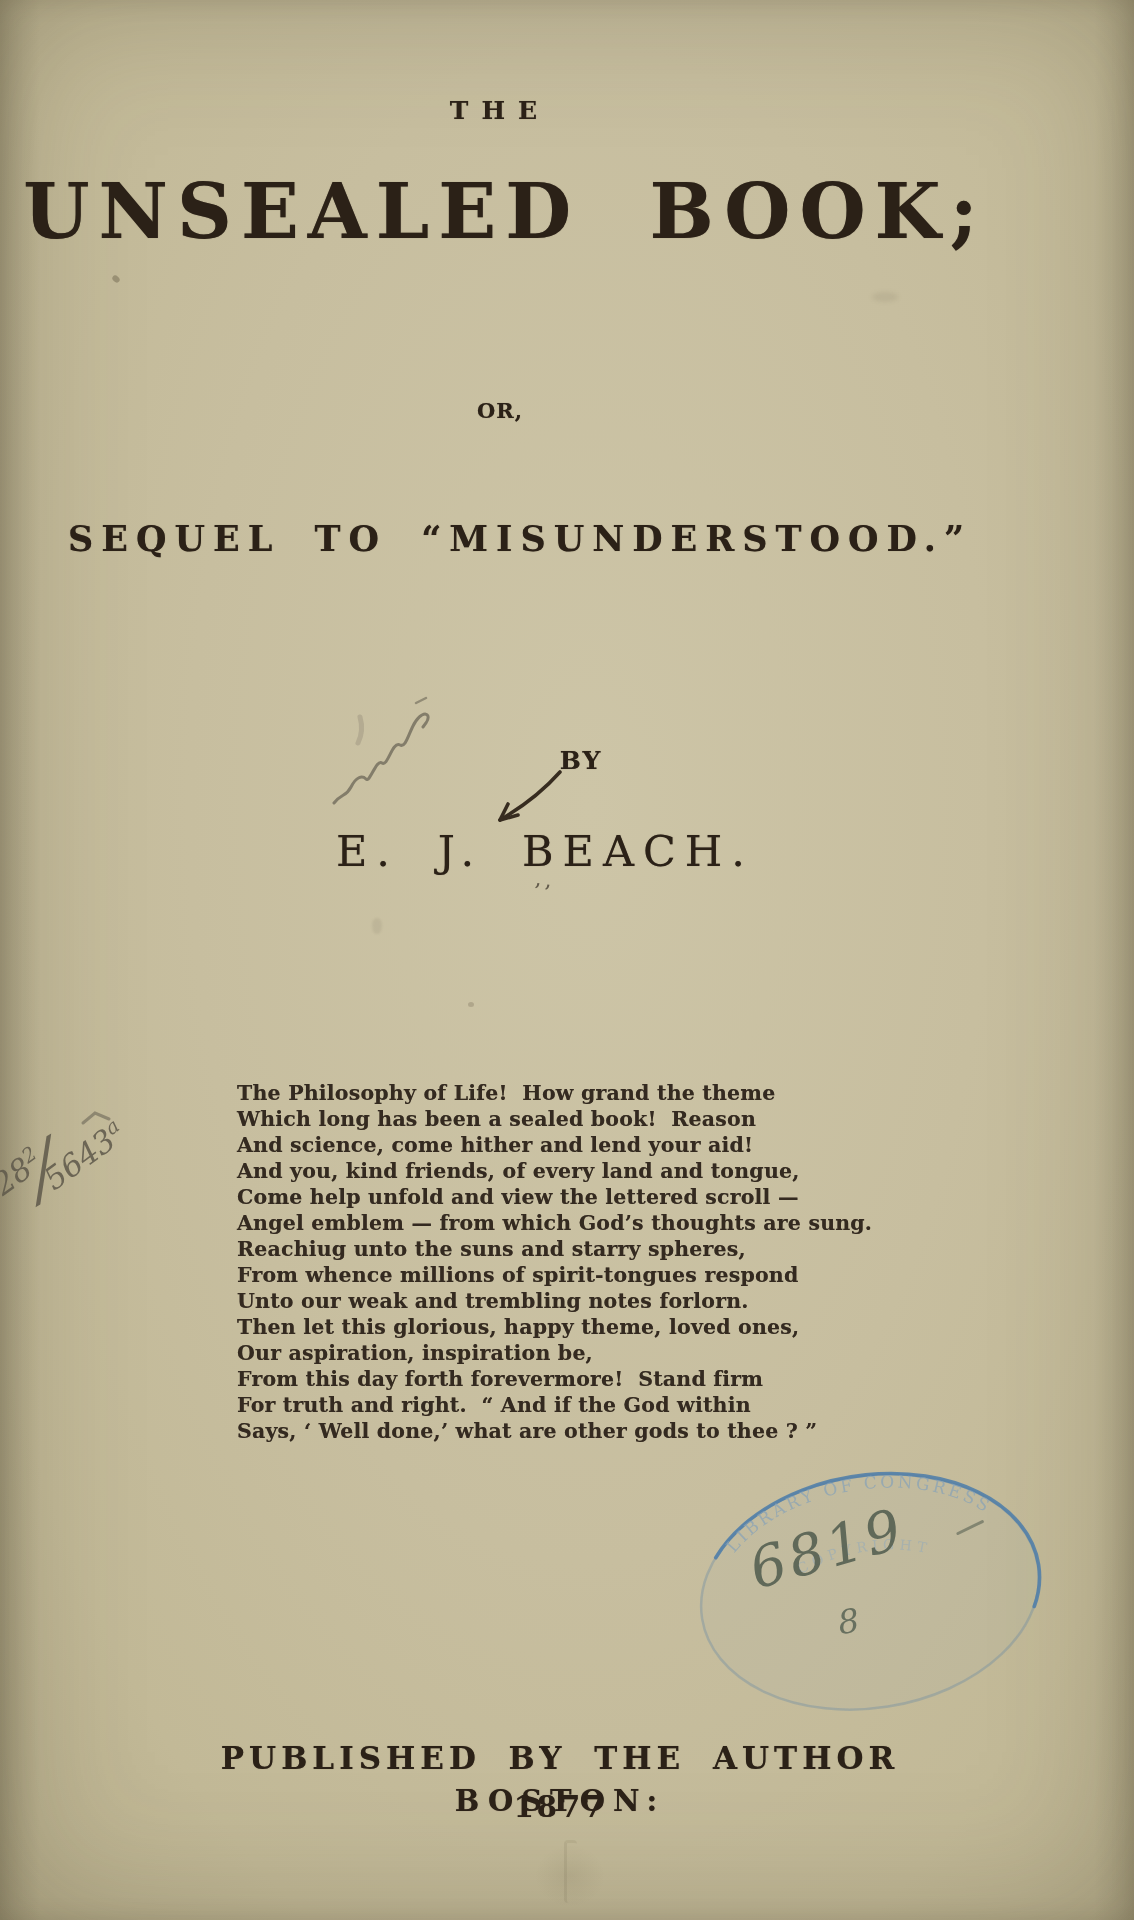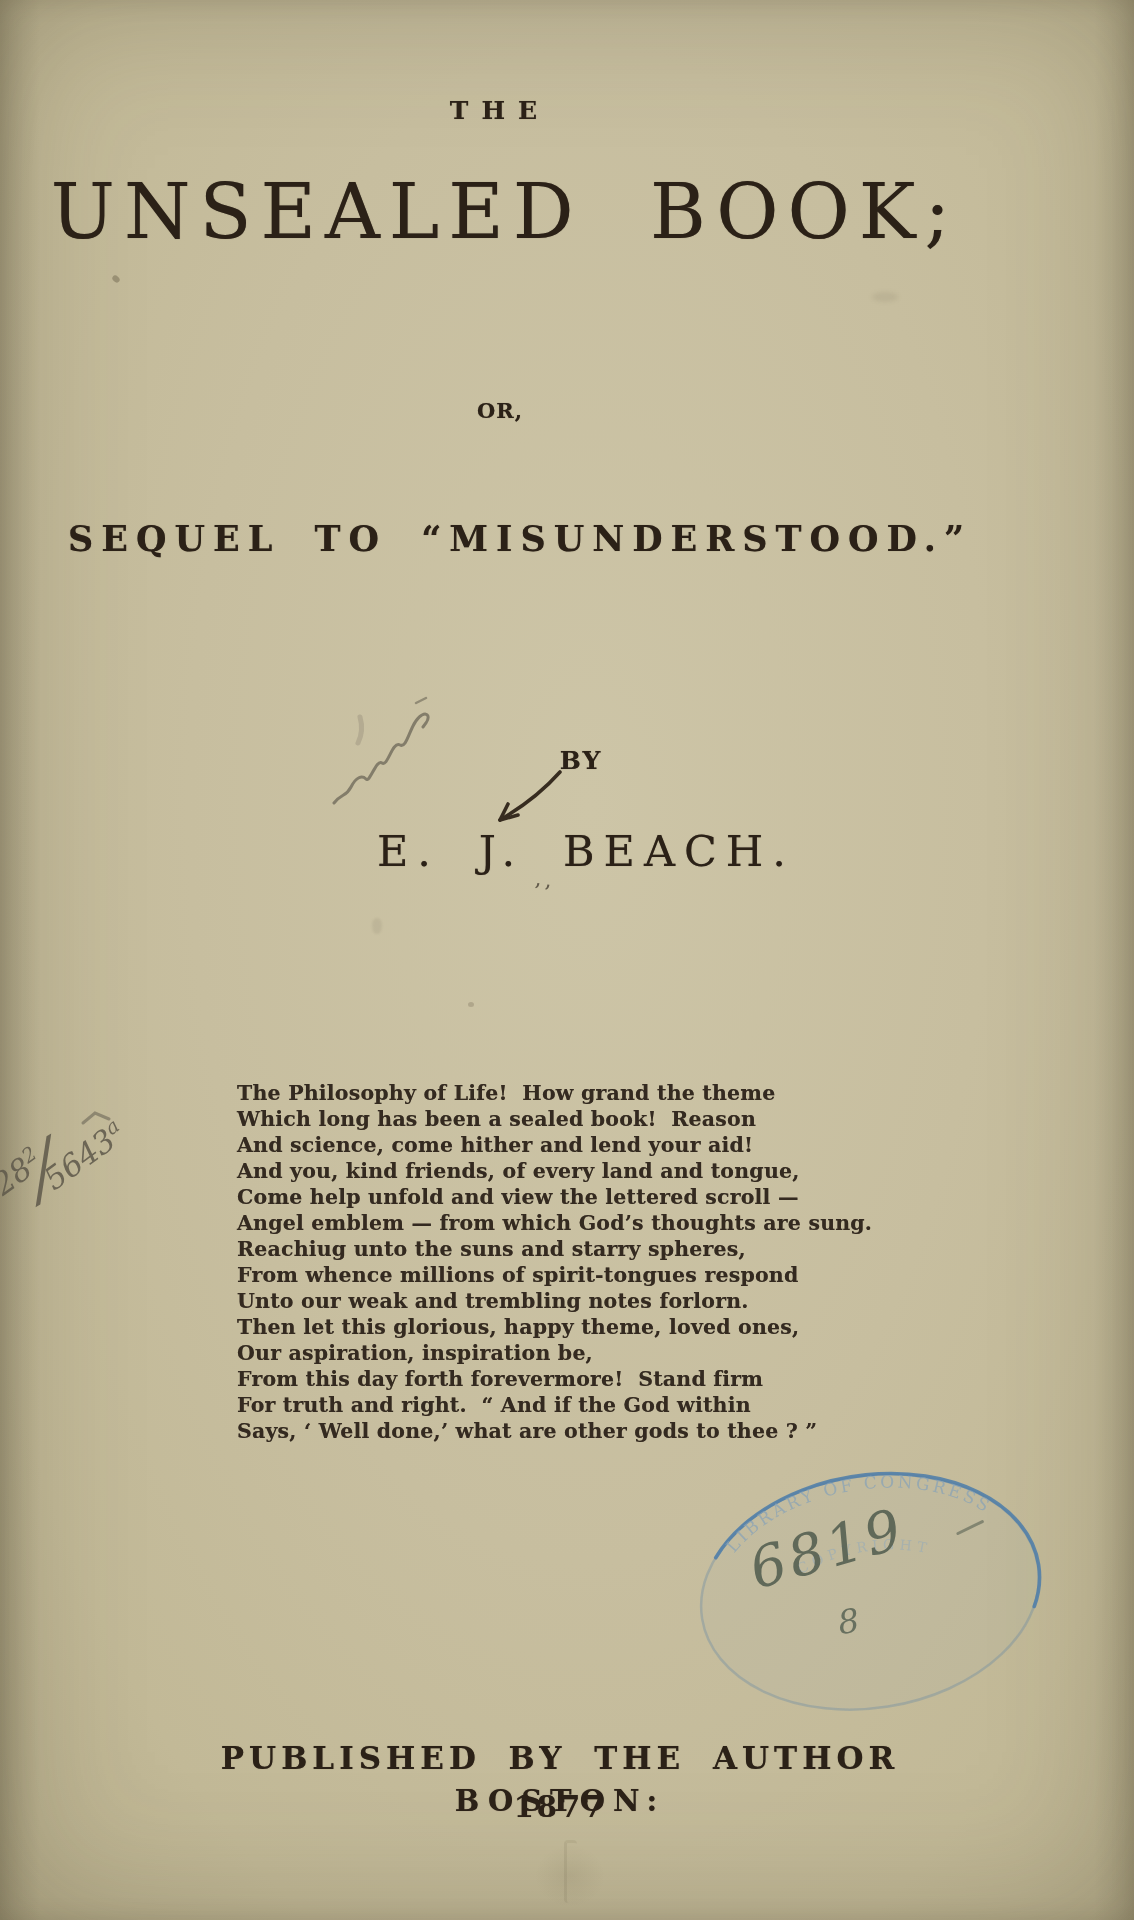--- a/index.html
+++ b/index.html
@@ -10,25 +10,25 @@
     box-shadow: inset 0 0 140px rgba(70,62,40,.28), inset 0 0 22px rgba(70,62,40,.18);
     font-family:"DejaVu Serif","Liberation Serif",serif;
     color:#2e241b;
   }
   #page::before{content:"";position:absolute;inset:0;
     background:linear-gradient(90deg, rgba(70,64,44,.20), rgba(70,64,44,0) 3.5%, rgba(70,64,44,0) 96.5%, rgba(70,64,44,.16));
     pointer-events:none;}
   .center-block{position:absolute;left:0;text-align:center;}
   .ink{color:#2b2117;text-shadow:0 0 .7px rgba(43,33,23,.55);}
   .t-the{top:96px;width:1000px;font-size:25px;font-weight:700;letter-spacing:13px;}
-  .t-title{top:170px;width:1010px;font-size:76px;font-weight:400;letter-spacing:9px;word-spacing:34px;line-height:1.1;}
+  .t-title{top:170px;width:1010px;font-size:76px;font-weight:700;letter-spacing:9px;word-spacing:34px;line-height:1.1;}
   .t-or{top:398px;width:1000px;font-size:21px;font-weight:700;letter-spacing:1px;}
   .t-subtitle{top:518px;width:1040px;font-size:35px;font-weight:700;letter-spacing:8px;word-spacing:14px;}
   .t-by{top:746px;width:1090px;font-size:25px;font-weight:700;letter-spacing:2px;padding-left:36px;}
-  .t-author{top:826px;width:1090px;font-size:43px;font-weight:400;letter-spacing:9px;word-spacing:16px;margin-left:41px;}
+  .t-author{top:826px;width:1090px;font-size:43px;font-weight:400;letter-spacing:9px;word-spacing:16px;}
   .poem{position:absolute;left:237px;top:1080px;width:660px;font-size:20.5px;font-weight:700;
         line-height:26px;letter-spacing:.2px;color:#342a20;text-shadow:0 0 .6px rgba(52,42,32,.5);}
   .poem div{white-space:pre;}
   .t-city{top:1784px;width:1120px;font-size:29px;font-weight:700;letter-spacing:8px;}
   .t-pub{top:1740px;width:1120px;font-size:31px;font-weight:700;letter-spacing:5px;word-spacing:12px;}
   .t-year{top:1790px;width:1120px;font-size:29px;font-weight:700;letter-spacing:3px;}
   .pencil{color:#625c4d;}
   .callnum{position:absolute;left:6px;top:1158px;transform:rotate(-36deg);transform-origin:left center;
     font-style:italic;font-size:31px;color:#5e584a;opacity:.85;white-space:nowrap;}
   .callnum .num{display:inline-block;transform:translateY(-14px);}

